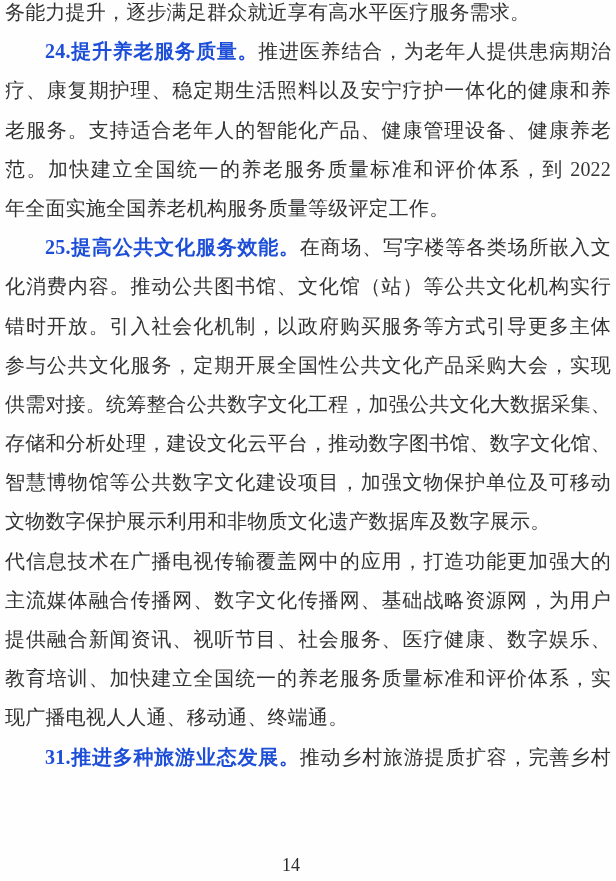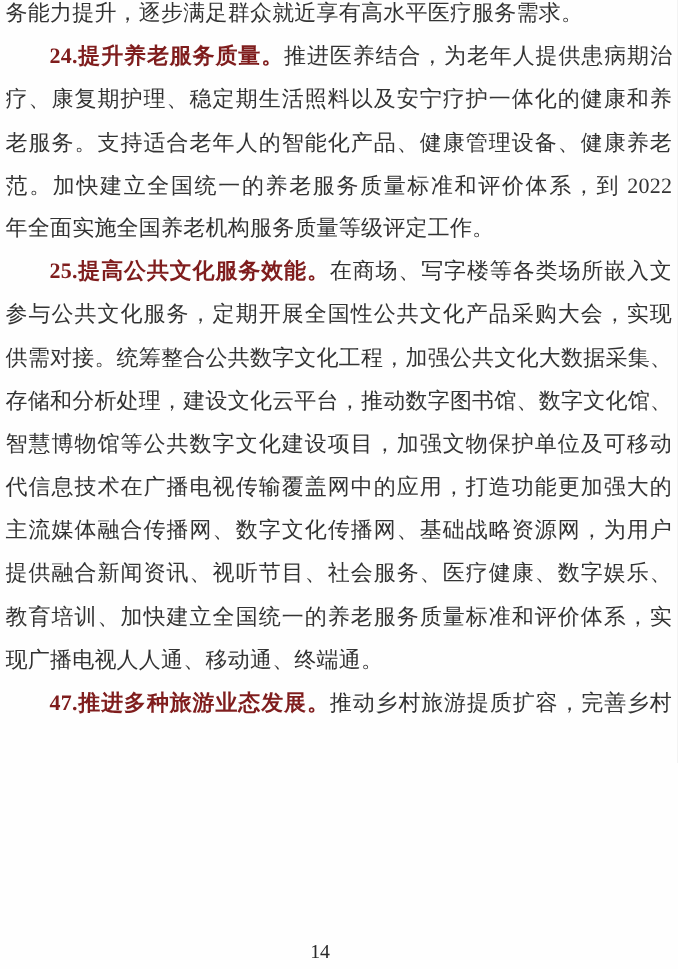--- a/index.html
+++ b/index.html
@@ -34,21 +34,21 @@
     color: #333333;
   }
   .line.j {
     text-align-last: justify;
   }
   .line.ind {
     text-indent: 40px;
   }
   .line b {
     font-weight: 700;
-    color: #7f1d1d;
+    color: #1d4ed8;
   }
   .pagenum-row {
     position: absolute;
     left: 0;
     right: 0;
     bottom: 0;
     height: 26px;
     display: flex;
     align-items: flex-start;
     justify-content: center;
@@ -65,27 +65,30 @@
 
 <div class="page">
   <div class="doc" id="doc">
       <div class="line"><span>务能力提升，逐步满足群众就近享有高水平医疗服务需求。</span></div>
       <div class="line j ind"><b>24.提升养老服务质量。</b><span>推进医养结合，为老年人提供患病期治</span></div>
       <div class="line j"><span>疗、康复期护理、稳定期生活照料以及安宁疗护一体化的健康和养</span></div>
       <div class="line j"><span>老服务。支持适合老年人的智能化产品、健康管理设备、健康养老</span></div>
       <div class="line j"><span>范。加快建立全国统一的养老服务质量标准和评价体系，到 2022</span></div>
       <div class="line"><span>年全面实施全国养老机构服务质量等级评定工作。</span></div>
       <div class="line j ind"><b>25.提高公共文化服务效能。</b><span>在商场、写字楼等各类场所嵌入文</span></div>
+      <div class="line j"><span>化消费内容。推动公共图书馆、文化馆（站）等公共文化机构实行</span></div>
+      <div class="line j"><span>错时开放。引入社会化机制，以政府购买服务等方式引导更多主体</span></div>
       <div class="line j"><span>参与公共文化服务，定期开展全国性公共文化产品采购大会，实现</span></div>
       <div class="line j"><span>供需对接。统筹整合公共数字文化工程，加强公共文化大数据采集、</span></div>
       <div class="line j"><span>存储和分析处理，建设文化云平台，推动数字图书馆、数字文化馆、</span></div>
       <div class="line j"><span>智慧博物馆等公共数字文化建设项目，加强文物保护单位及可移动</span></div>
+      <div class="line"><span>文物数字保护展示利用和非物质文化遗产数据库及数字展示。</span></div>
       <div class="line j"><span>代信息技术在广播电视传输覆盖网中的应用，打造功能更加强大的</span></div>
       <div class="line j"><span>主流媒体融合传播网、数字文化传播网、基础战略资源网，为用户</span></div>
       <div class="line j"><span>提供融合新闻资讯、视听节目、社会服务、医疗健康、数字娱乐、</span></div>
       <div class="line j"><span>教育培训、加快建立全国统一的养老服务质量标准和评价体系，实</span></div>
       <div class="line"><span>现广播电视人人通、移动通、终端通。</span></div>
-      <div class="line j ind"><b>47.推进多种旅游业态发展。</b><span>推动乡村旅游提质扩容，完善乡村</span></div>
+      <div class="line j ind"><b>31.推进多种旅游业态发展。</b><span>推动乡村旅游提质扩容，完善乡村</span></div>
     </div>
   <div class="pagenum-row">
     <span class="pagenum">14</span>
   </div>
 </div>
 
 </body></html>

